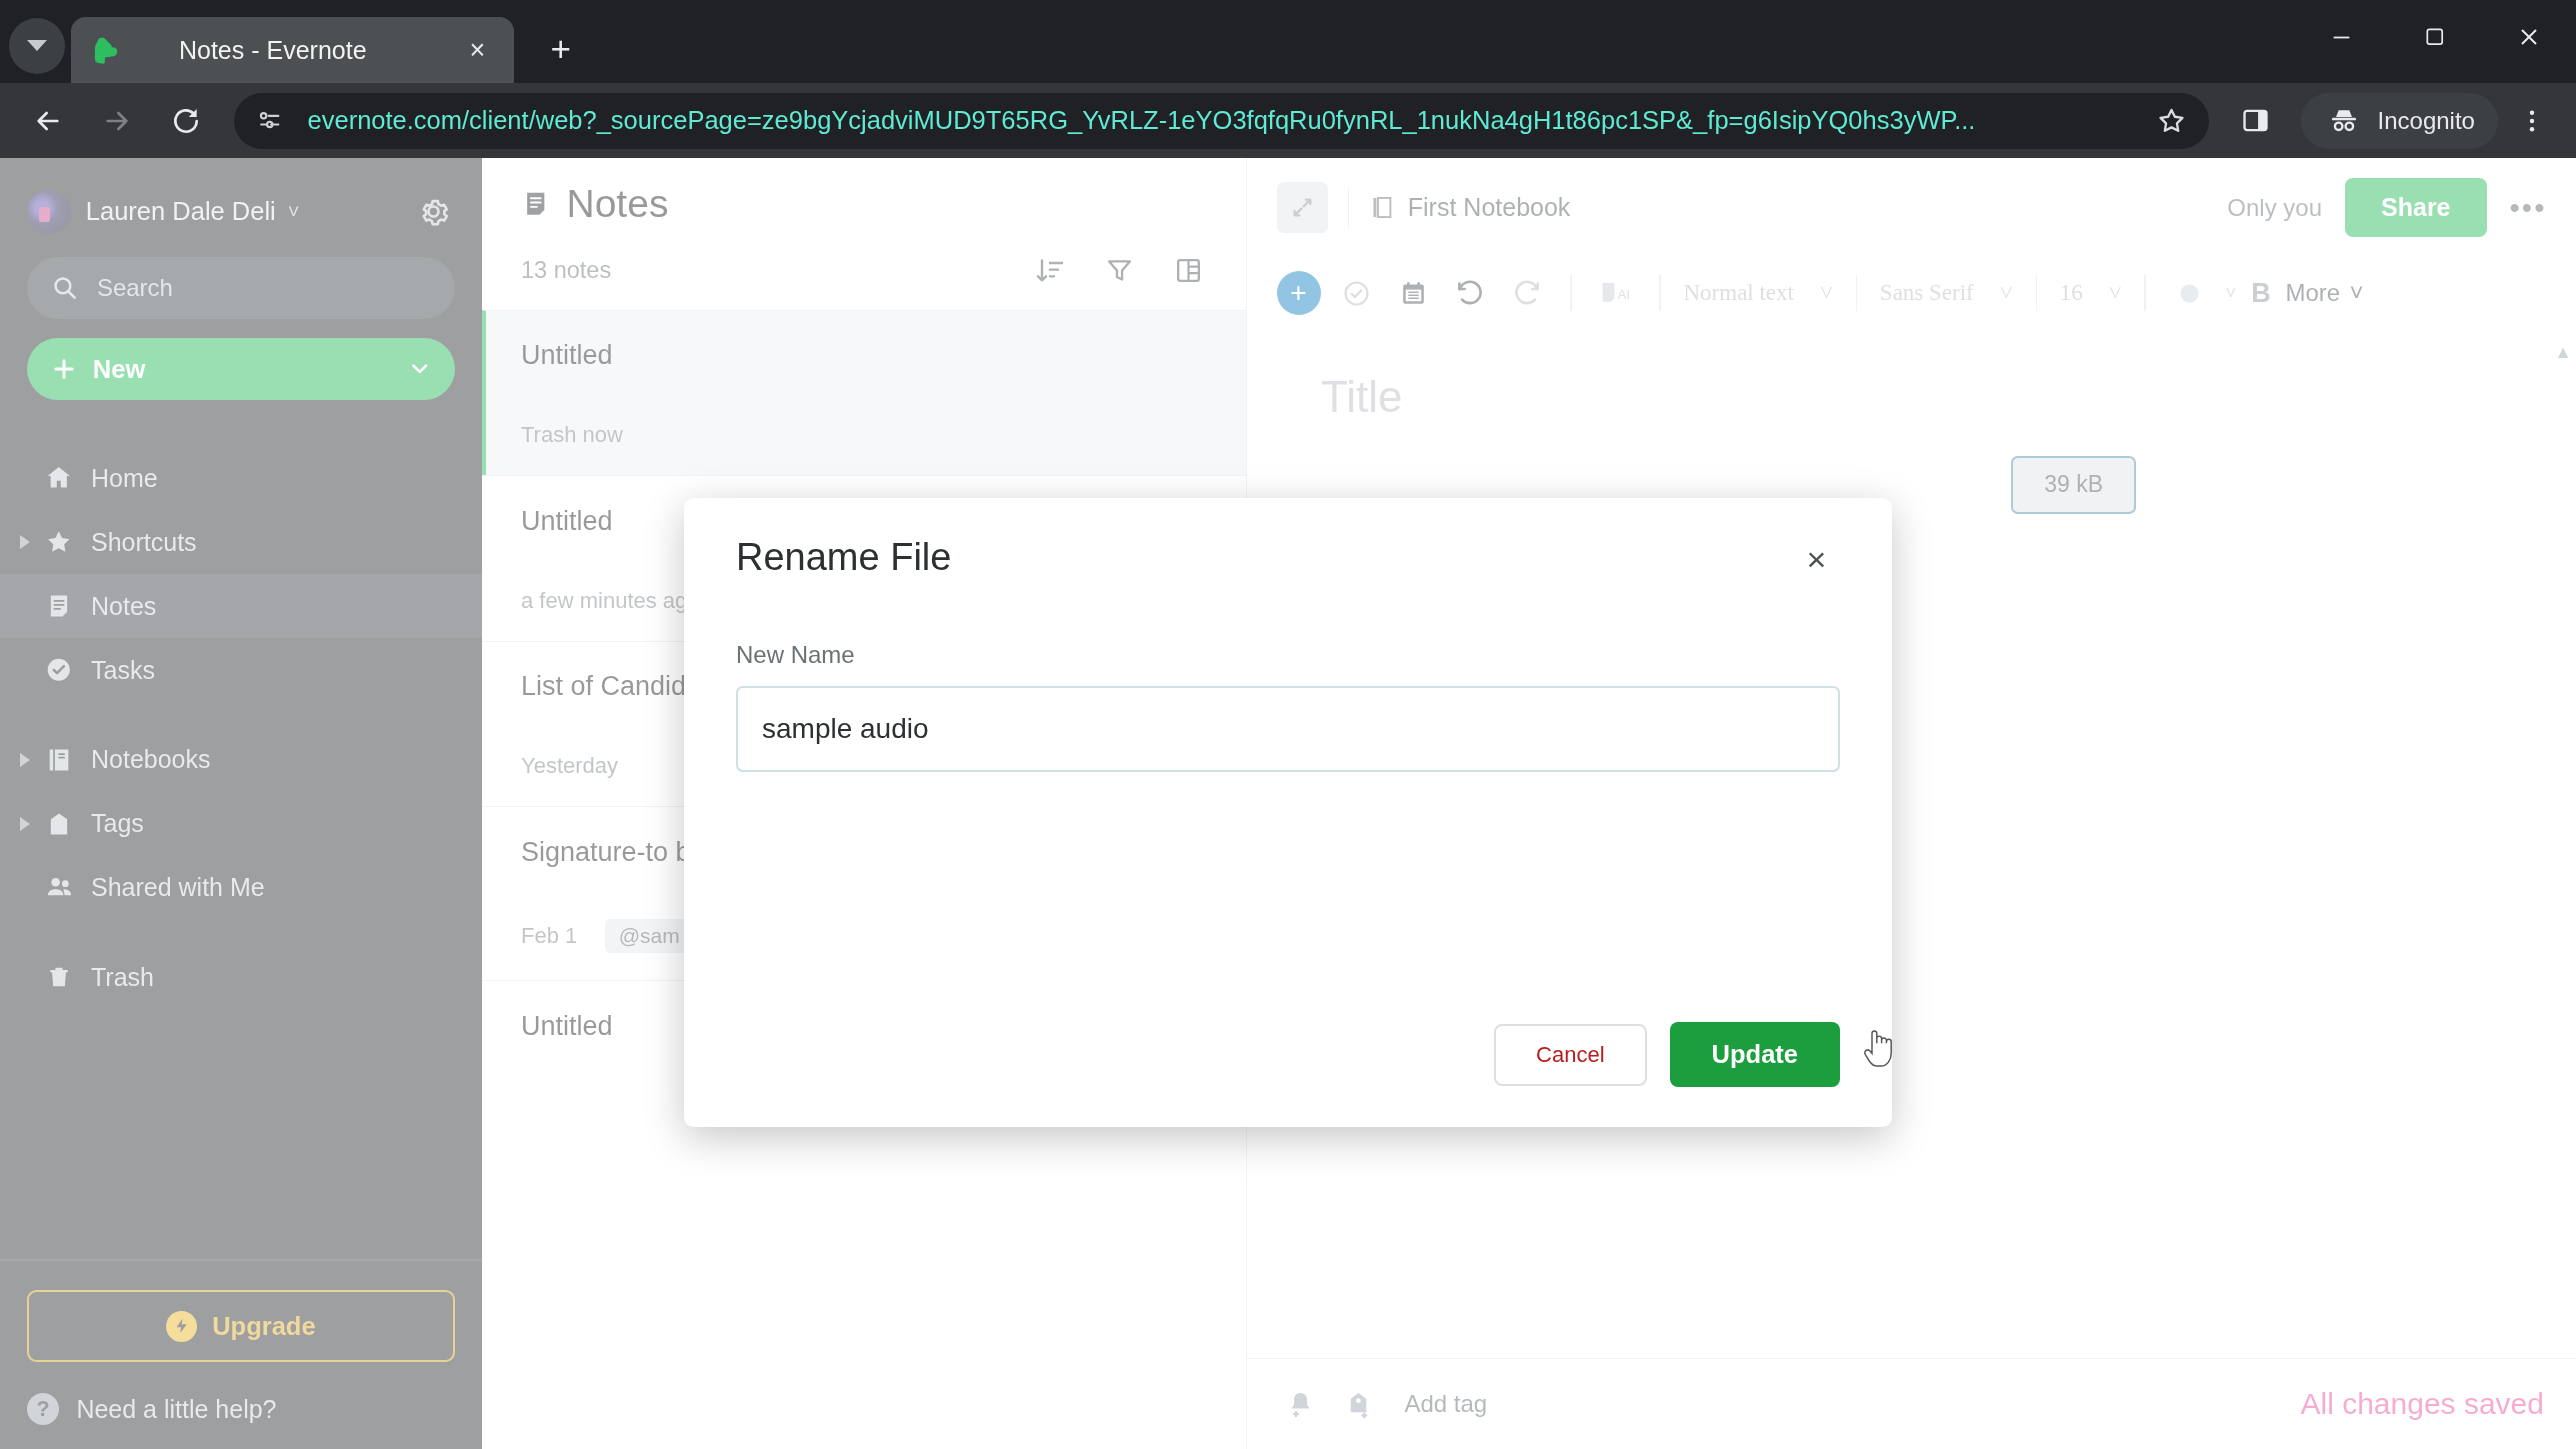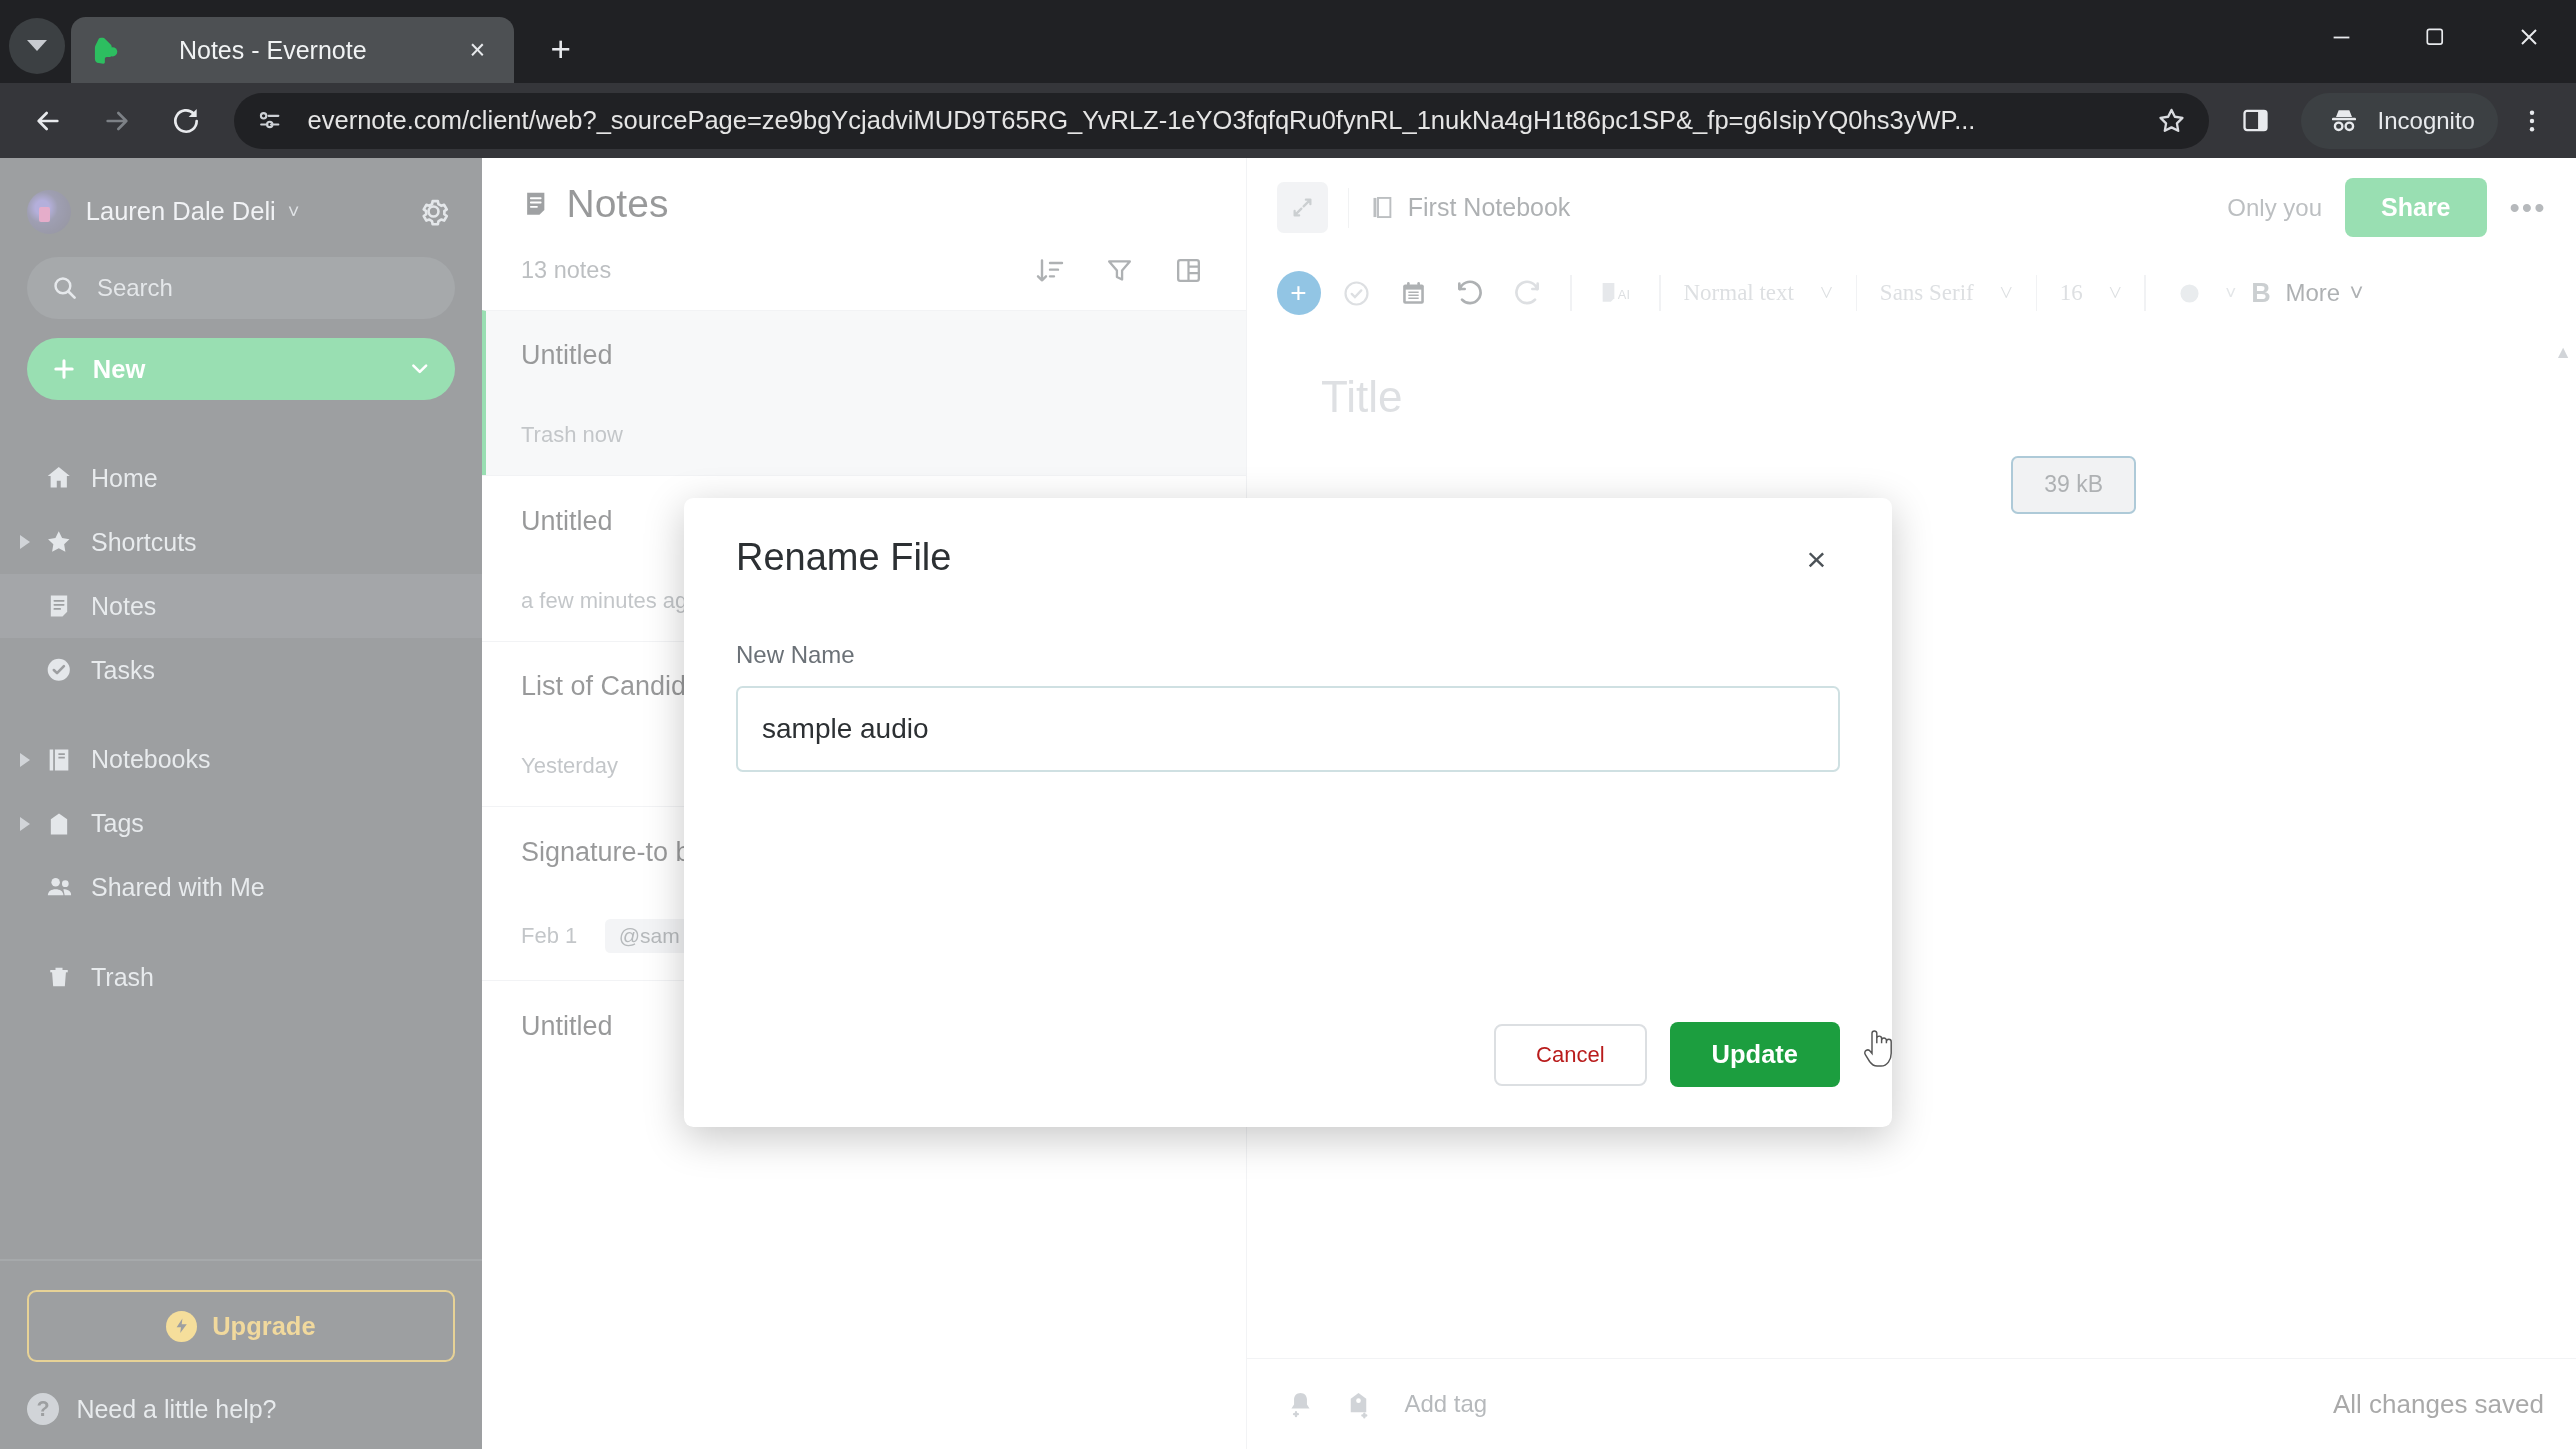--- a/index.html
+++ b/index.html
@@ -43,21 +43,21 @@
     height: 75px; background: #35363a;
     display: flex; align-items: center; padding: 0 17.4px; gap: 6.7px;
   }
   .navbtn { width: 62px; height: 62px; border-radius: 31px; display: flex; align-items: center; justify-content: center; color: #e8eaed; }
   .omnibox {
     flex: 1; height: 56px; background: #202124; border-radius: 28px;
     display: flex; align-items: center; padding: 0 16px; gap: 17.4px; margin: 0 10.7px;
     min-width: 0;
   }
   .omni-icon { width: 40px; height: 40px; display: flex; align-items: center; justify-content: center; }
-  .omni-url { color: #e5e5e5; font-size: 25.5px; white-space: nowrap; overflow: hidden; text-overflow: clip; flex:1; }
+  .omni-url { color: #5eead4; font-size: 25.5px; white-space: nowrap; overflow: hidden; text-overflow: clip; flex:1; }
   .omni-star { width: 43px; height: 43px; display: flex; align-items:center; justify-content:center; }
   .tb-icon { width: 59px; height: 59px; display: flex; align-items: center; justify-content: center; }
   .incognito-pill {
     height: 56px; background: #3c4043; border-radius: 28px;
     display: flex; align-items: center; gap: 13.4px; padding: 0 23px; margin-left: 9.4px;
   }
   .incognito-label { color: #e8eaed; font-size: 24px; }
   .kebab { width: 54px; height: 62px; display: flex; align-items: center; justify-content: center; }
 
   
@@ -162,21 +162,21 @@
     position: absolute; right: 440px; top: 127px;
     border: 2.7px solid #4d8ba8; border-radius: 6.7px; background: #dfe2e5;
     padding: 13.4px 31px; color: #4c5257; font-size: 23px;
   }
   .ed-scrollbar { position: absolute; right: 6.7px; top: 13.4px; width: 14.8px; height: 1073px; }
   .sb-arrow { color: #9aa1a8; font-size: 17.4px; text-align: center; }
 
   .ed-status { height: 91px; border-top: 1.3px solid #e3e5e8; display: flex; align-items: center; padding: 0 32px; gap: 16px; }
   .st-ic { width: 42px; height: 42px; display:flex; align-items:center; justify-content:center; }
   .add-tag { color: #5d646a; font-size: 24px; margin-left: 9.4px; }
-  .saved { margin-left: auto; color: #404040; font-size: 26px; }
+  .saved { margin-left: auto; color: #ec4899; font-size: 30px; }
 
   
   .scrim { position: absolute; top: 158px; left: 0; right: 0; bottom: 0; background: rgba(255,255,255,0.55); }
   .modal {
     position: absolute; left: 684px; top: 498px; width: 1208px; height: 629px;
     background: #fff; border-radius: 9.4px; box-shadow: 0 10.7px 40px rgba(0,0,0,0.22);
     display: flex; flex-direction: column; padding: 38px 52px 40px 52px;
   }
   .modal-head { display: flex; align-items: flex-start; }
   .modal-title { font-size: 38px; color: #2c3033; font-weight: 400; }

